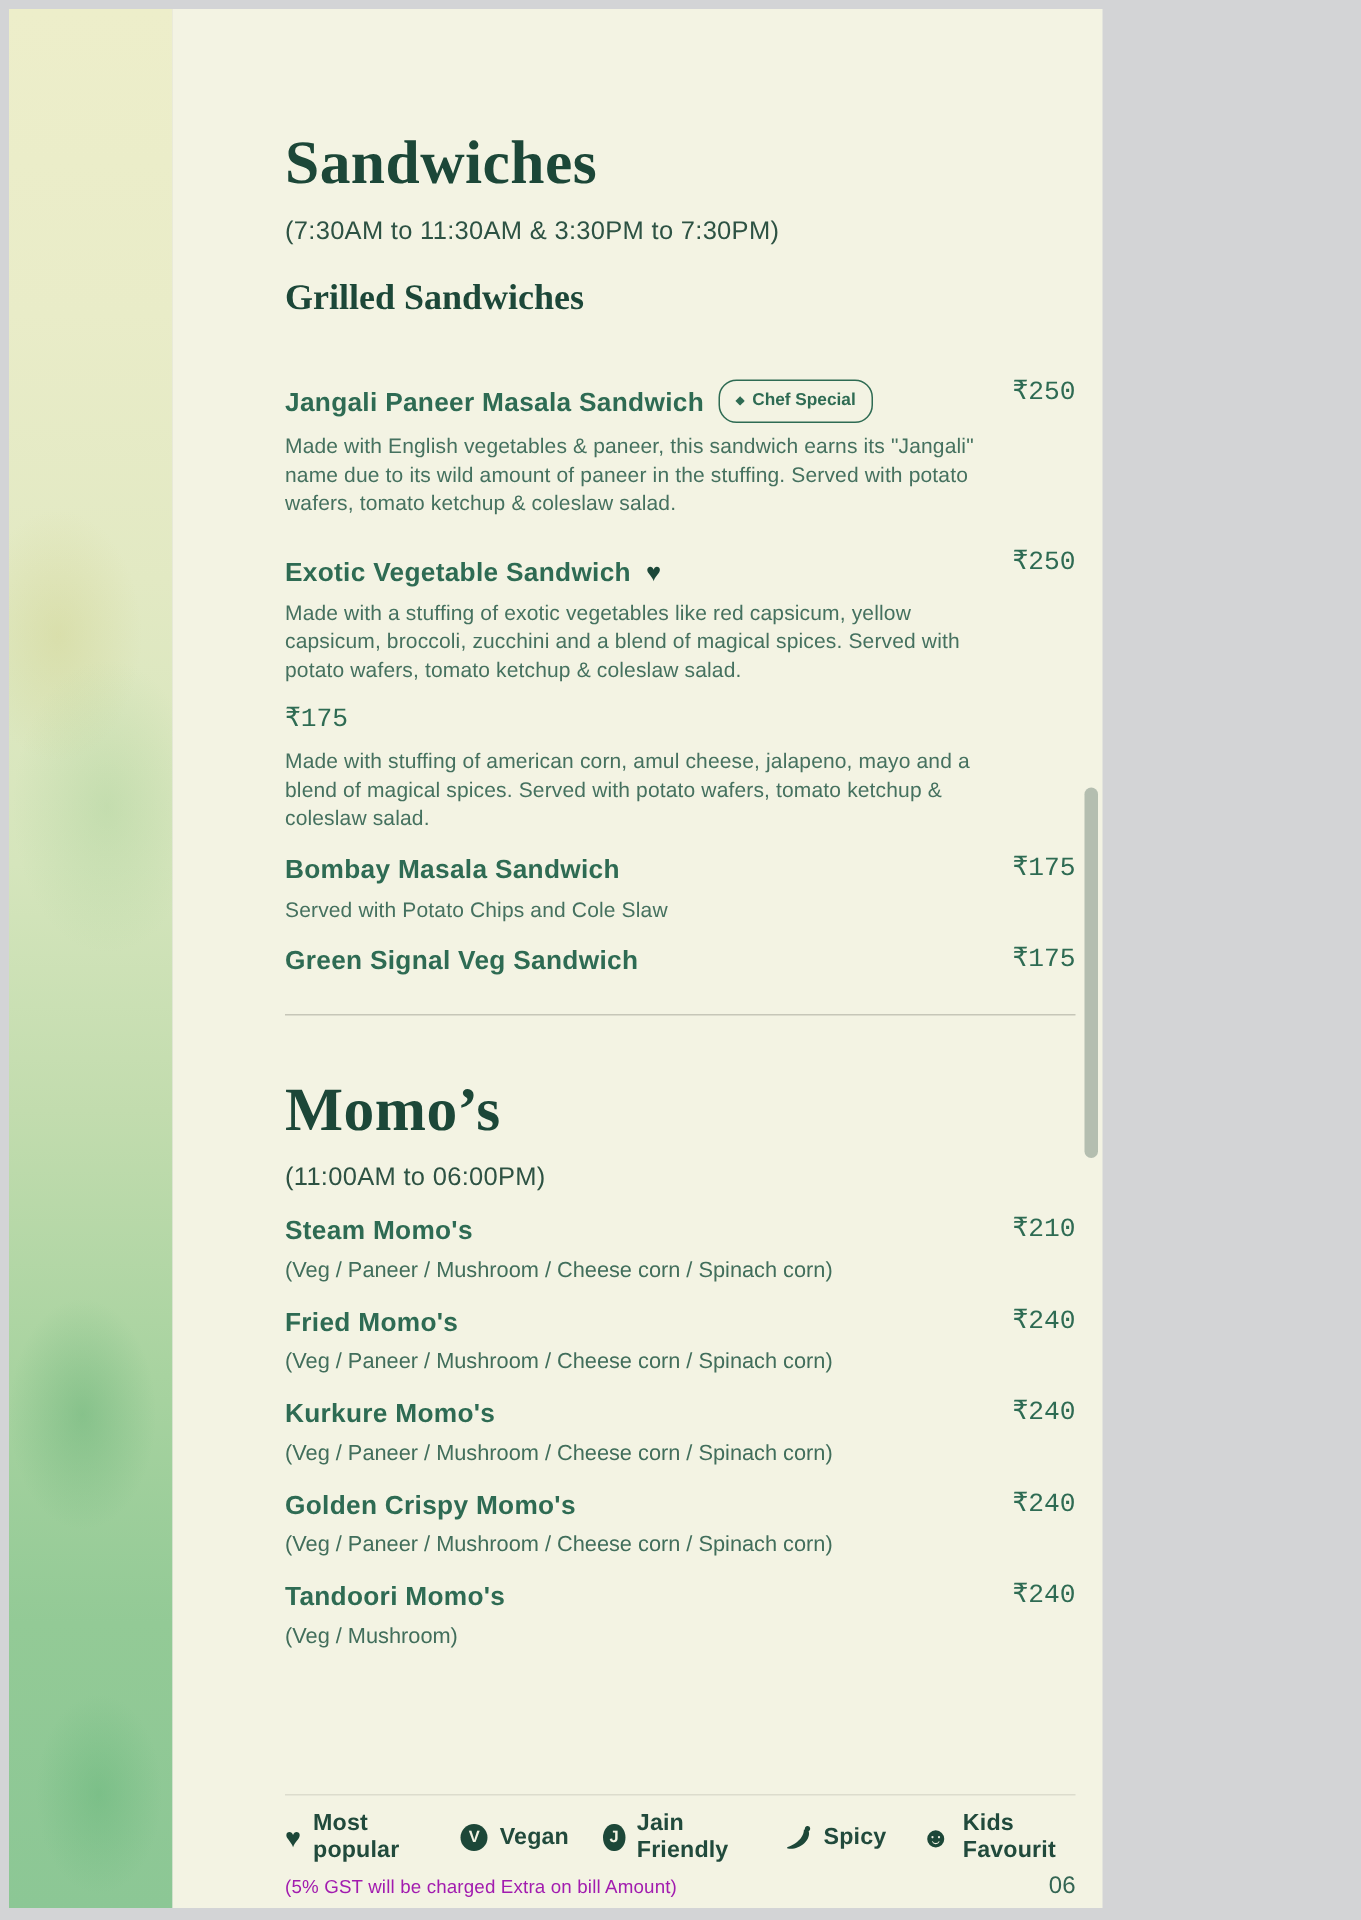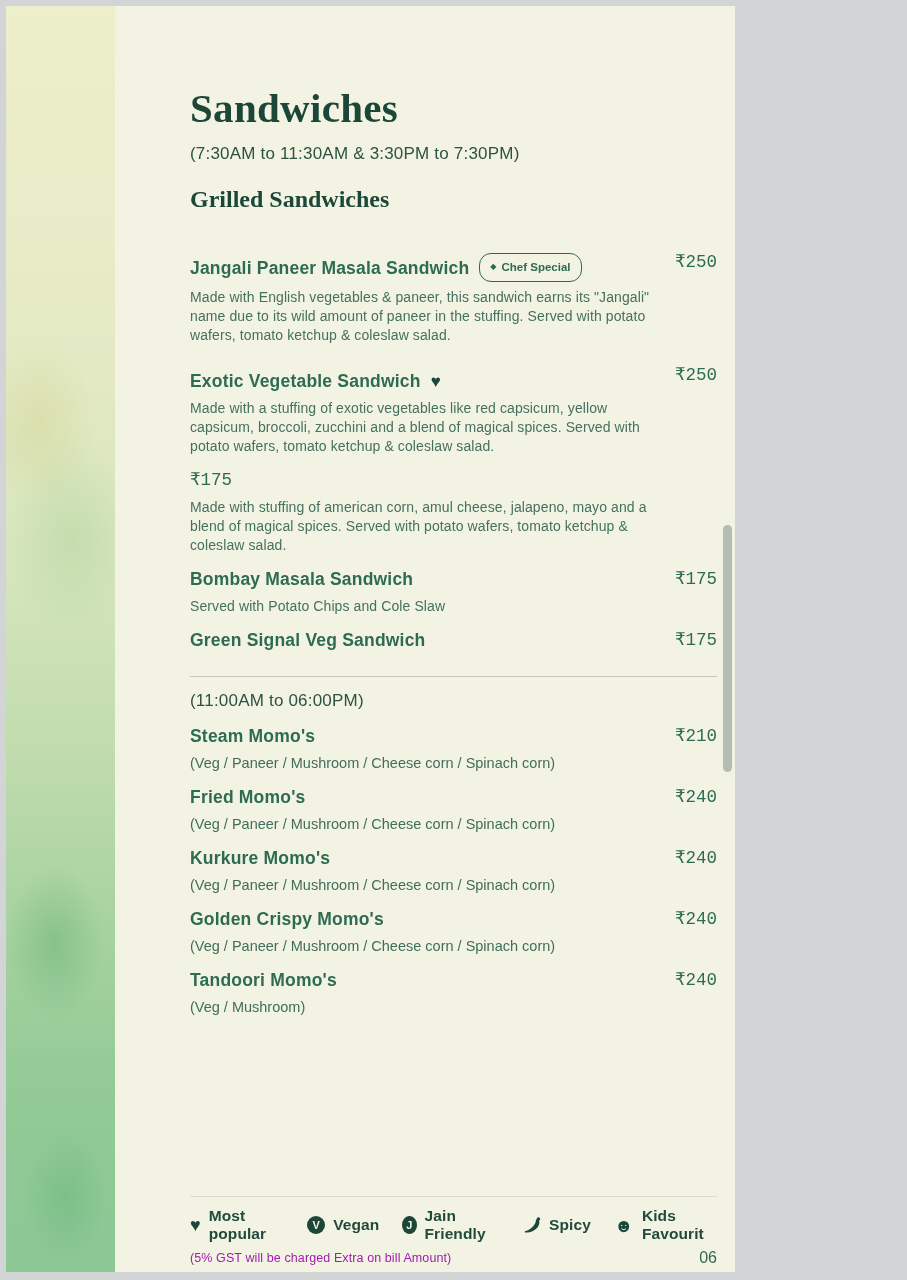--- a/index.html
+++ b/index.html
@@ -124,20 +124,21 @@
 
     <div class="item">
       <div class="name-row">
         <span class="item-name">Green Signal Veg Sandwich</span>
         <span class="item-price">₹175</span>
       </div>
     </div>
 
     <hr class="divider">
 
+    <h1 class="section-title momos">Momo’s</h1>
     <div class="hours">(11:00AM to 06:00PM)</div>
 
     <div class="item momo-first">
       <div class="name-row">
         <span class="item-name">Steam Momo's</span>
         <span class="item-price">₹210</span>
       </div>
       <div class="variants">(Veg / Paneer /  Mushroom /  Cheese corn / Spinach corn)</div>
     </div>
 

